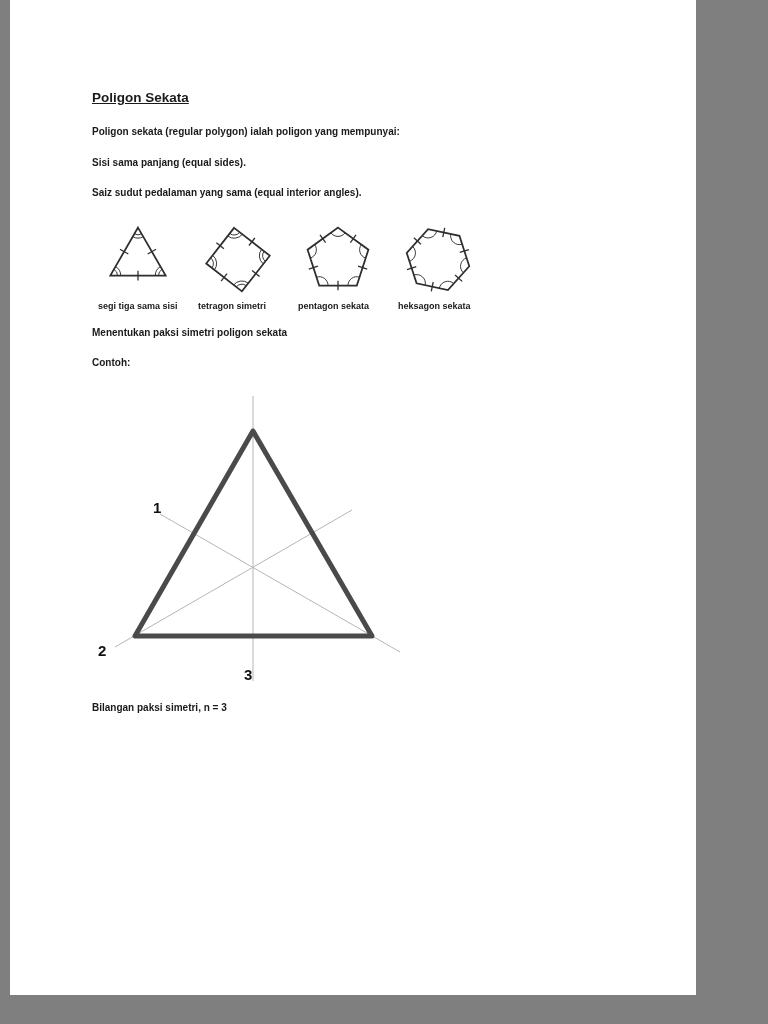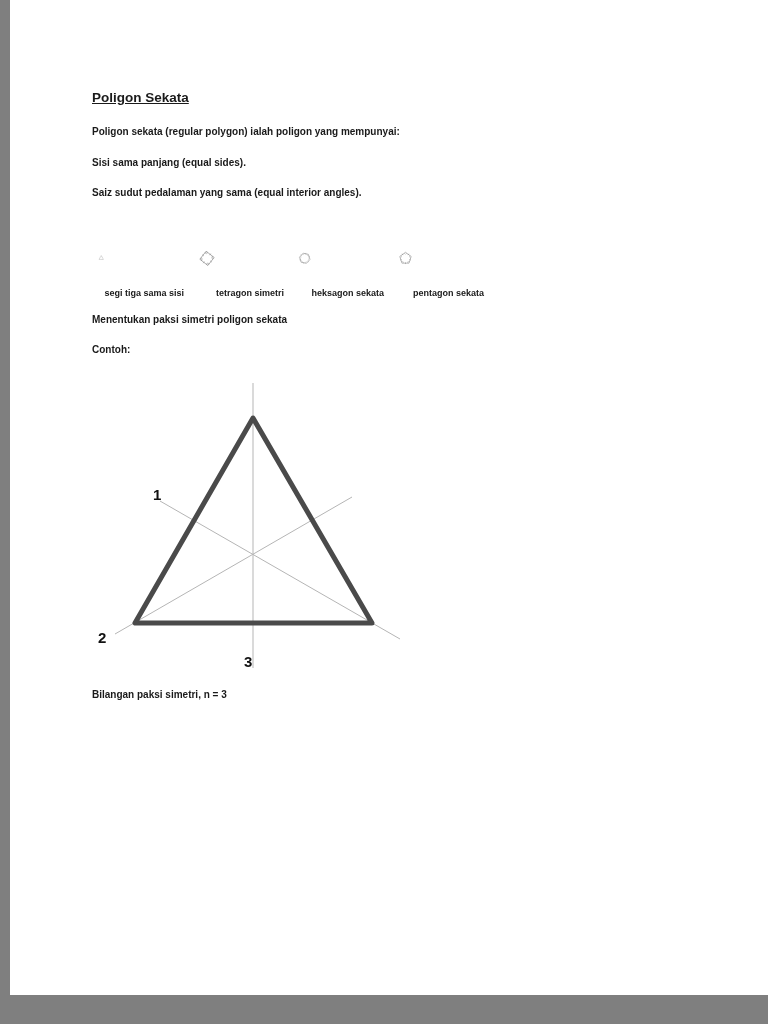--- a/index.html
+++ b/index.html
@@ -6,40 +6,40 @@
   html, body { margin: 0; padding: 0; }
   body {
     width: 768px; height: 1024px;
     background: #7f7f7f;
     font-family: "Liberation Sans", sans-serif;
     position: relative;
     overflow: hidden;
   }
   .page {
     position: absolute; left: 10px; top: 0;
-    width: 758px; height: 995px;
+    width: 686px; height: 995px;
     background: #ffffff;
   }
   .content { padding: 90px 40px 0 82px; color: #1a1a1a; }
   .doc-title {
     font-size: 13.5px; font-weight: bold;
     text-decoration: underline;
     margin: 0 0 21px 0;
   }
   .content p {
     font-size: 10px; font-weight: bold;
     line-height: 1.15;
     margin: 0 0 19px 0;
   }
   .figures-row {
     display: flex; gap: 14px;
     margin: 3px 0 0 6px;
     padding-bottom: 16px;
   }
-  .poly-fig { width: 86px; display: flex; flex-direction: row; align-items: flex-end; }
+  .poly-fig { width: 86px; display: flex; flex-direction: column; align-items: flex-start; }
   .poly-svg { width: 80px; height: 80px; display: block; }
   .poly-label {
     font-size: 9px; font-weight: bold;
     margin-top: 3px; text-align: center; white-space: nowrap;
     color: #1a1a1a;
   }
   .example-svg { display: block; margin: 12px 0 4px -2px; }
   .example-svg .axis { stroke: #b5b5b5; stroke-width: 1; }
   .example-svg .tri { fill: none; stroke: #4a4a4a; stroke-width: 5; stroke-linejoin: round; }
   .example-svg text {
@@ -88,51 +88,51 @@
             <path d="M 79.5 39.1 A 13 13 0 0 0 81.7 57.4" fill="none" stroke="#2e2e2e" stroke-width="1.2"></path>
             <path d="M 60.4 84.6 A 9 9 0 0 0 47.8 86.2" fill="none" stroke="#2e2e2e" stroke-width="1.2"></path>
             <path d="M 62.9 81.5 A 13 13 0 0 0 44.6 83.7" fill="none" stroke="#2e2e2e" stroke-width="1.2"></path>
             <path d="M 17.4 62.4 A 9 9 0 0 0 15.8 49.8" fill="none" stroke="#2e2e2e" stroke-width="1.2"></path>
             <path d="M 20.5 64.9 A 13 13 0 0 0 18.3 46.6" fill="none" stroke="#2e2e2e" stroke-width="1.2"></path>
           </svg>
           <div class="poly-label">tetragon simetri</div>
         </div>
         <div class="poly-fig">
           <svg viewBox="0 0 100 100" class="poly-svg">
+            <polygon points="50.0,12.0 88.0,39.6 73.5,84.4 26.5,84.4 12.0,39.6" fill="none" stroke="#2e2e2e" stroke-width="2.2"></polygon>
+            <line x1="72.5" y1="21.0" x2="65.5" y2="30.7" stroke="#2e2e2e" stroke-width="1.6"></line>
+            <line x1="86.5" y1="63.9" x2="75.1" y2="60.1" stroke="#2e2e2e" stroke-width="1.6"></line>
+            <line x1="50.0" y1="90.4" x2="50.0" y2="78.4" stroke="#2e2e2e" stroke-width="1.6"></line>
+            <line x1="13.5" y1="63.9" x2="24.9" y2="60.1" stroke="#2e2e2e" stroke-width="1.6"></line>
+            <line x1="27.5" y1="21.0" x2="34.5" y2="30.7" stroke="#2e2e2e" stroke-width="1.6"></line>
+            <path d="M 41.1 18.5 A 11 11 0 0 0 58.9 18.5" fill="none" stroke="#2e2e2e" stroke-width="1.2"></path>
+            <path d="M 79.1 33.2 A 11 11 0 0 0 84.6 50.1" fill="none" stroke="#2e2e2e" stroke-width="1.2"></path>
+            <path d="M 76.9 73.9 A 11 11 0 0 0 62.5 84.4" fill="none" stroke="#2e2e2e" stroke-width="1.2"></path>
+            <path d="M 37.5 84.4 A 11 11 0 0 0 23.1 73.9" fill="none" stroke="#2e2e2e" stroke-width="1.2"></path>
+            <path d="M 15.4 50.1 A 11 11 0 0 0 20.9 33.2" fill="none" stroke="#2e2e2e" stroke-width="1.2"></path>
+          </svg>
+          <div class="poly-label">pentagon sekata</div>
+        </div>
+        <div class="poly-fig">
+          <svg viewBox="0 0 100 100" class="poly-svg">
             <polygon points="89.1,60.3 62.4,90.0 23.2,81.7 10.9,43.7 37.6,14.0 76.8,22.3" fill="none" stroke="#2e2e2e" stroke-width="2.2"></polygon>
             <line x1="80.2" y1="79.2" x2="71.3" y2="71.2" stroke="#2e2e2e" stroke-width="1.6"></line>
             <line x1="41.6" y1="91.8" x2="44.0" y2="80.0" stroke="#2e2e2e" stroke-width="1.6"></line>
             <line x1="11.3" y1="64.6" x2="22.8" y2="60.9" stroke="#2e2e2e" stroke-width="1.6"></line>
             <line x1="19.8" y1="24.8" x2="28.7" y2="32.8" stroke="#2e2e2e" stroke-width="1.6"></line>
             <line x1="58.4" y1="12.2" x2="56.0" y2="24.0" stroke="#2e2e2e" stroke-width="1.6"></line>
             <line x1="88.7" y1="39.4" x2="77.2" y2="43.1" stroke="#2e2e2e" stroke-width="1.6"></line>
             <path d="M 85.7 49.9 A 11 11 0 0 0 81.8 68.5" fill="none" stroke="#2e2e2e" stroke-width="1.2"></path>
             <path d="M 69.7 81.9 A 11 11 0 0 0 51.6 87.8" fill="none" stroke="#2e2e2e" stroke-width="1.2"></path>
             <path d="M 34.0 84.0 A 11 11 0 0 0 19.8 71.3" fill="none" stroke="#2e2e2e" stroke-width="1.2"></path>
             <path d="M 14.3 54.1 A 11 11 0 0 0 18.2 35.5" fill="none" stroke="#2e2e2e" stroke-width="1.2"></path>
             <path d="M 30.3 22.1 A 11 11 0 0 0 48.4 16.2" fill="none" stroke="#2e2e2e" stroke-width="1.2"></path>
             <path d="M 66.0 20.0 A 11 11 0 0 0 80.2 32.7" fill="none" stroke="#2e2e2e" stroke-width="1.2"></path>
           </svg>
           <div class="poly-label">heksagon sekata</div>
-        </div>
-        <div class="poly-fig">
-          <svg viewBox="0 0 100 100" class="poly-svg">
-            <polygon points="50.0,12.0 88.0,39.6 73.5,84.4 26.5,84.4 12.0,39.6" fill="none" stroke="#2e2e2e" stroke-width="2.2"></polygon>
-            <line x1="72.5" y1="21.0" x2="65.5" y2="30.7" stroke="#2e2e2e" stroke-width="1.6"></line>
-            <line x1="86.5" y1="63.9" x2="75.1" y2="60.1" stroke="#2e2e2e" stroke-width="1.6"></line>
-            <line x1="50.0" y1="90.4" x2="50.0" y2="78.4" stroke="#2e2e2e" stroke-width="1.6"></line>
-            <line x1="13.5" y1="63.9" x2="24.9" y2="60.1" stroke="#2e2e2e" stroke-width="1.6"></line>
-            <line x1="27.5" y1="21.0" x2="34.5" y2="30.7" stroke="#2e2e2e" stroke-width="1.6"></line>
-            <path d="M 41.1 18.5 A 11 11 0 0 0 58.9 18.5" fill="none" stroke="#2e2e2e" stroke-width="1.2"></path>
-            <path d="M 79.1 33.2 A 11 11 0 0 0 84.6 50.1" fill="none" stroke="#2e2e2e" stroke-width="1.2"></path>
-            <path d="M 76.9 73.9 A 11 11 0 0 0 62.5 84.4" fill="none" stroke="#2e2e2e" stroke-width="1.2"></path>
-            <path d="M 37.5 84.4 A 11 11 0 0 0 23.1 73.9" fill="none" stroke="#2e2e2e" stroke-width="1.2"></path>
-            <path d="M 15.4 50.1 A 11 11 0 0 0 20.9 33.2" fill="none" stroke="#2e2e2e" stroke-width="1.2"></path>
-          </svg>
-          <div class="poly-label">pentagon sekata</div>
         </div>
       </div>
 
     <p>Menentukan paksi simetri poligon sekata</p>
     <p>Contoh:</p>
 
     <svg class="example-svg" width="330" height="310" viewBox="0 0 330 310">
       <line class="axis" x1="163" y1="8" x2="163" y2="293"></line>
       <line class="axis" x1="70" y1="126" x2="310" y2="264"></line>
       <line class="axis" x1="25" y1="259" x2="262" y2="122"></line>

